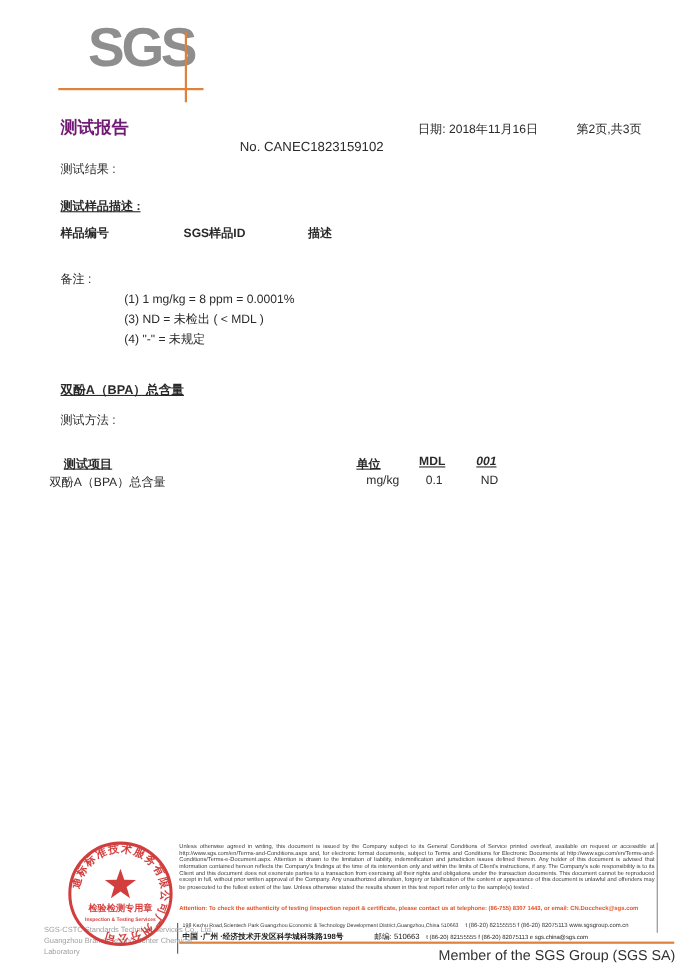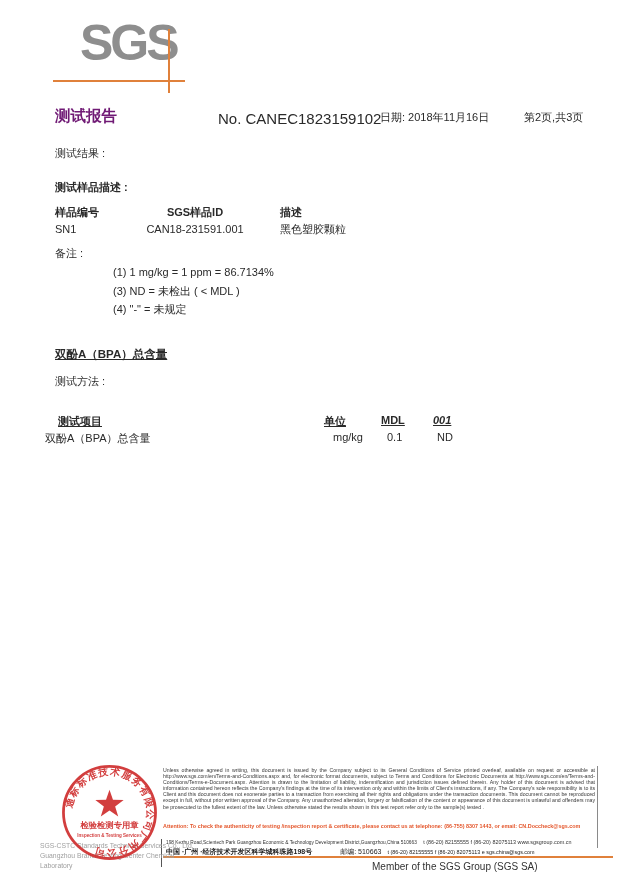--- a/index.html
+++ b/index.html
@@ -20,27 +20,27 @@
     position: absolute; left: 27px; top: -6px;
     font-size: 50px; font-weight: bold; letter-spacing: -3px;
     color: #8e8e8e; line-height: 1;
   }
   .logo-hline { position: absolute; left: 0; top: 56px; width: 132px; height: 2px; background: #e0813b; }
   .logo-vline { position: absolute; left: 115px; top: 5px; width: 2px; height: 64px; background: #e0813b; }
 
   
   .title-row { position: absolute; left: 53px; top: 106px; right: 20px; height: 22px; }
   .report-title { position: absolute; left: 2px; top: 0; font-size: 15.5px; font-weight: bold; color: #701a75; }
-  .report-no { position: absolute; left: 165px; top: 4px; font-size: 15px; }
+  .report-no { position: absolute; left: 165px; top: 20px; font-size: 12px; }
   .report-date { position: absolute; left: 327px; top: 4px; font-size: 11px; }
   .report-page { position: absolute; left: 471px; top: 4px; font-size: 11px; }
 
   .sec-label { font-size: 11px; color: #2a2a2a; }
   .results-label { position: absolute; left: 55px; top: 146px; }
-  .sample-desc-title { position: absolute; left: 55px; top: 180px; font-weight: bold; }
+  .sample-desc-title { position: absolute; left: 55px; top: 180px; font-weight: bold; text-decoration: underline; }
 
   
   .sample-table { position: absolute; left: 55px; top: 204px; width: 420px; font-size: 11px; }
   .sample-table .tr { display: flex; line-height: 17px; }
   .sample-table .c1 { width: 65px; text-align: left; }
   .sample-table .c2 { width: 150px; text-align: center; }
   .sample-table .c3 { width: 180px; text-align: left; padding-left: 10px; }
   .sample-table .th { font-weight: bold; }
 
   .remarks-label { position: absolute; left: 55px; top: 246px; }
@@ -76,21 +76,21 @@
   }
   .footer-right-line { position: absolute; left: 597px; top: 766px; width: 1px; height: 82px; background: #8a8a8a; }
   .addr-vline { position: absolute; left: 161px; top: 839px; width: 1px; height: 28px; background: #555; }
   .addr-line1 { position: absolute; left: 166px; top: 839px; width: 440px; font-size: 4.8px; color: #333; white-space: nowrap; }
   .addr-line1 .contact { margin-left: 5px; font-size: 5.4px; }
   .addr-line2 { position: absolute; left: 166px; top: 847px; width: 440px; font-size: 7px; color: #222; white-space: nowrap; }
   .addr-line2 .cn { font-weight: bold; }
   .addr-line2 .postal { margin-left: 26px; }
   .addr-line2 .contact { margin-left: 4px; font-size: 5.4px; }
   .footer-orange-line { position: absolute; left: 163px; top: 856px; width: 450px; height: 2px; background: #e0813b; }
-  .member-line { position: absolute; left: 372px; top: 861px; width: 242px; text-align: left; font-size: 10px; color: #333; }
+  .member-line { position: absolute; left: 372px; top: 861px; width: 242px; text-align: right; font-size: 13px; color: #333; }
 
   .company-lines { position: absolute; left: 40px; top: 841px; width: 160px; font-size: 6.8px; color: #a0a0a0; line-height: 10px; z-index: 1; }
   .stamp-wrap { position: absolute; left: 60px; top: 763px; width: 99px; height: 99px; z-index: 2; opacity: 0.92; }
   .stamp-wrap svg { width: 100%; height: 100%; }
 </style>
 </head>
 <body>
 
 <div class="page">
 
@@ -110,30 +110,25 @@
   <div class="sec-label results-label">测试结果 :</div>
 
   <div class="sec-label sample-desc-title">测试样品描述 :</div>
 
   <div class="sample-table">
     <div class="tr th">
       <span class="c1">样品编号</span>
       <span class="c2">SGS样品ID</span>
       <span class="c3">描述</span>
     </div>
-    <div class="tr">
-      <span class="c1">SN1</span>
-      <span class="c2">CAN18-231591.001</span>
-      <span class="c3">黑色塑胶颗粒</span>
-    </div>
   </div>
 
   <div class="sec-label remarks-label">备注 :</div>
   <div class="remarks-list">
-    <div class="remark-item">(1) 1 mg/kg = 1 ppm = 86.7134%</div>
+    <div class="remark-item">(1) 1 mg/kg = 8 ppm = 0.0001%</div>
     <div class="remark-item">(3) ND = 未检出 ( &lt; MDL )</div>
     <div class="remark-item">(4) "-" = 未规定</div>
   </div>
 
   <div class="bpa-title">双酚A（BPA）总含量</div>
   <div class="method-label">测试方法 :</div>
 
   <div class="result-table">
     <div class="rt-header">
       <span class="rt-item-h">测试项目</span>

